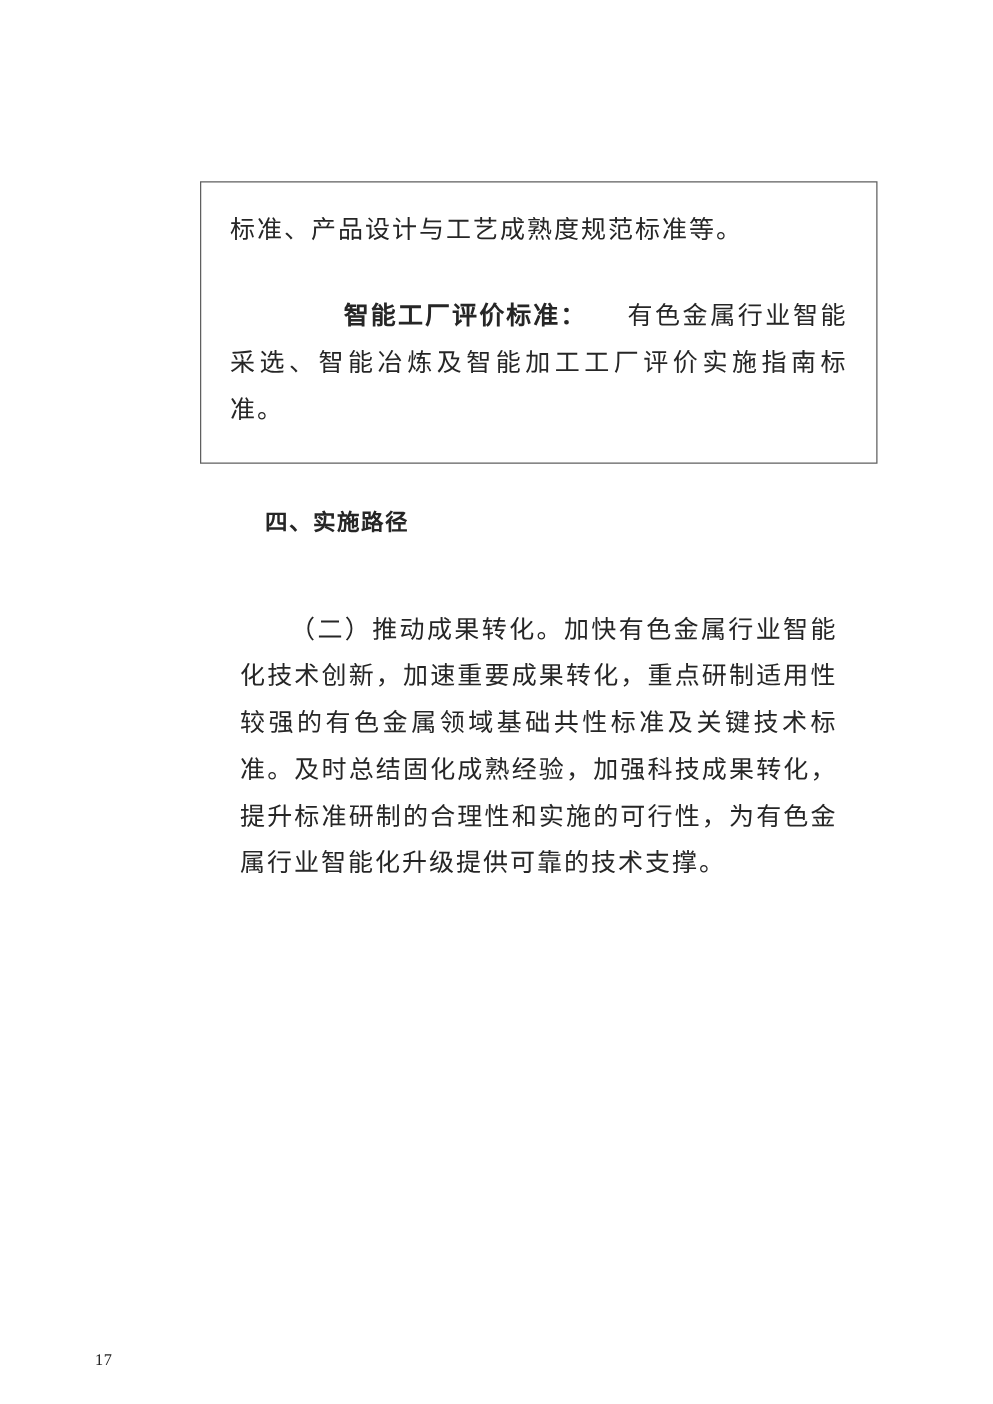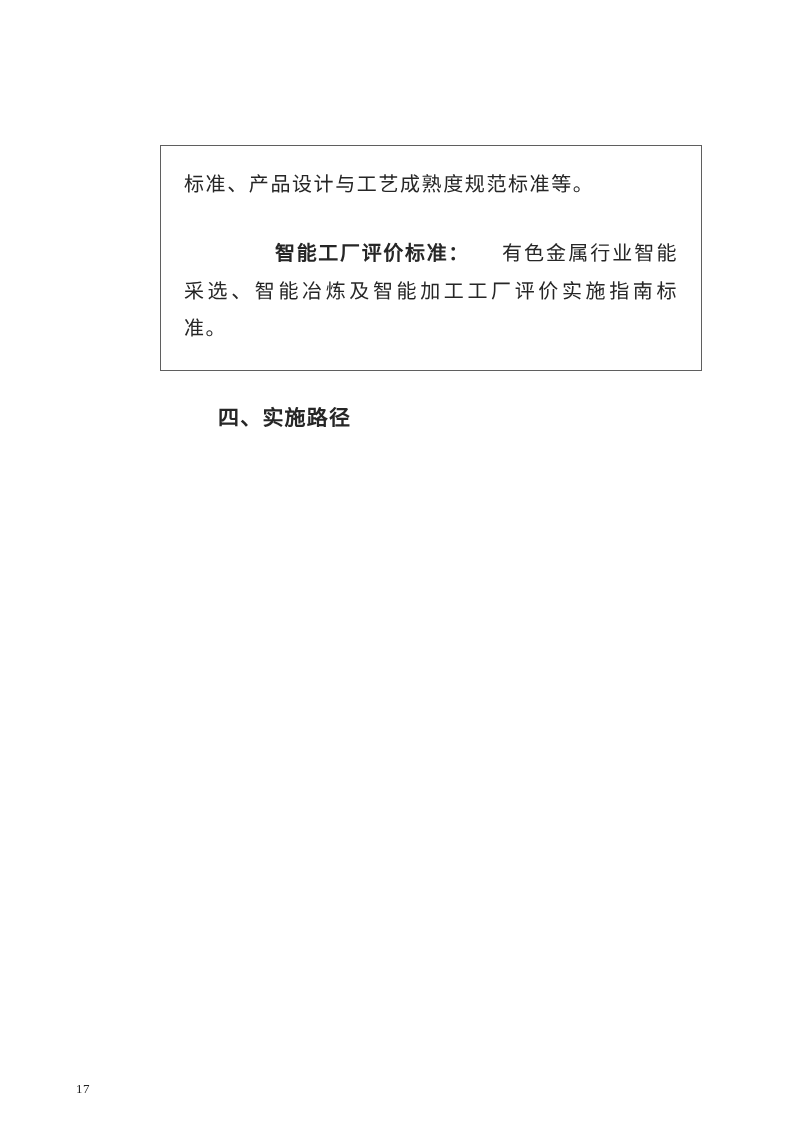--- a/index.html
+++ b/index.html
@@ -38,21 +38,21 @@
     letter-spacing: 1.6px;
     text-align: justify;
     text-justify: inter-ideograph;
   }
 
   .indent { text-indent: 2em; }
 
   .bold-lead { font-weight: bold; letter-spacing: 1.2px; margin-left: 35px; }
 
   .section-heading {
-    font-size: 21px;
+    font-size: 18px;
     font-weight: bold;
     line-height: 37.4px;
     letter-spacing: 1.2px;
     text-indent: 2em;
     margin-top: 13px;
   }
 
   .body-paragraphs { margin-top: 1px; }
 
   .footer {
@@ -77,20 +77,21 @@
   <div class="content">
 
     <div class="boxed">
       <p class="para">标准、产品设计与工艺成熟度规范标准等。</p>
       <p class="para indent"><span class="bold-lead">智能工厂评价标准：</span><span>有色金属行业智能采选、智能冶炼及智能加工工厂评价实施指南标准。</span></p>
     </div>
 
     <h2 class="section-heading">四、实施路径</h2>
 
     <div class="body-paragraphs">
+      <p class="para indent">（二）推动成果转化。加快有色金属行业智能化技术创新，加速重要成果转化，重点研制适用性较强的有色金属领域基础共性标准及关键技术标准。及时总结固化成熟经验，加强科技成果转化，提升标准研制的合理性和实施的可行性，为有色金属行业智能化升级提供可靠的技术支撑。</p>
     </div>
 
   </div>
 
   <div class="footer">
     <span class="page-number">17</span>
   </div>
 
 </div>
 

